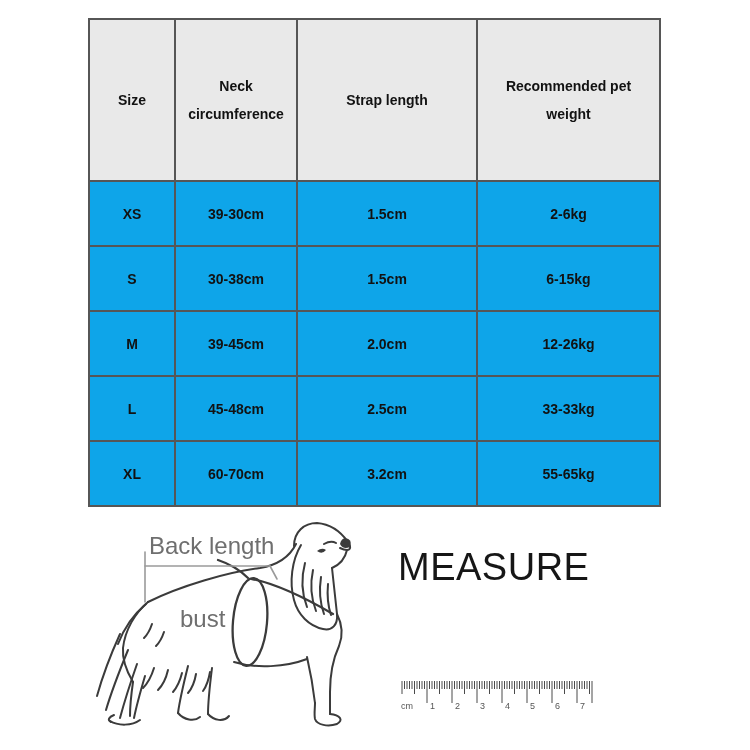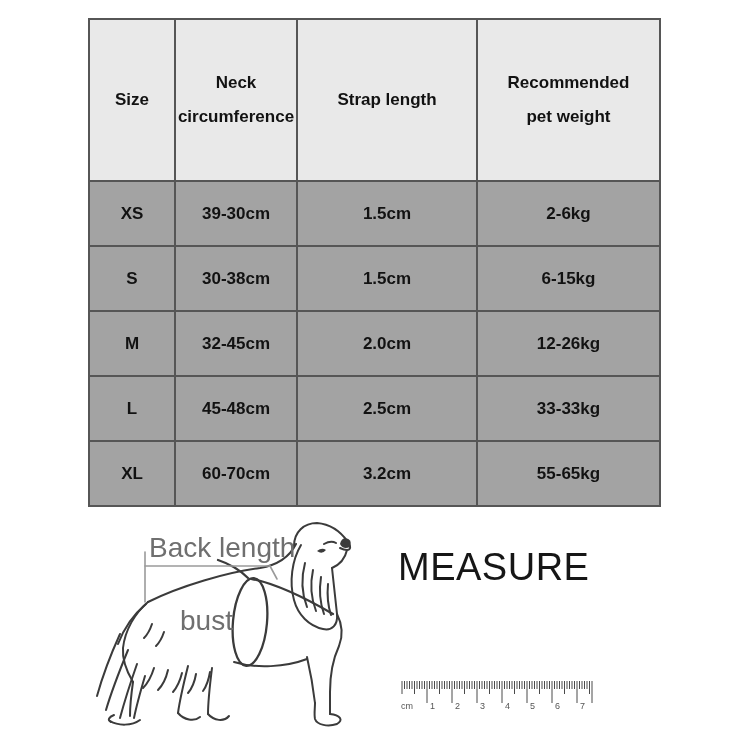--- a/index.html
+++ b/index.html
@@ -9,32 +9,32 @@
   }
 
   
   table.size-table {
     position:absolute; left:88px; top:18px; width:571px;
     border-collapse:collapse; table-layout:fixed;
   }
   .size-table th, .size-table td {
     border:2px solid #565656;
     text-align:center; vertical-align:middle;
-    font-weight:bold; color:#121212; font-size:17px;
+    font-weight:bold; color:#121212; font-size:14px;
     padding:0; overflow:hidden;
   }
   .size-table thead th { background:#e9e9e9; height:160px; line-height:2.0; }
-  .size-table tbody td { background:#a3a3a3; height:63px; }
+  .size-table tbody td { background:#0ea5e9; height:63px; }
   .hdr-inner { display:inline-block; }
   .hdr-neck   { max-width:118px; }
   .hdr-weight { max-width:126px; }
 
   
   .sketch-label {
-    position:absolute; color:#6f6f6f; font-size:28px; line-height:1;
+    position:absolute; color:#6f6f6f; font-size:24px; line-height:1;
     white-space:nowrap;
   }
   .back-length-label { left:149px; top:534px; }
   .bust-label { left:180px; top:607px; }
   .measure-title {
     position:absolute; left:398px; top:548px;
     font-size:38px; color:#161616; letter-spacing:0.5px; line-height:1;
     white-space:nowrap;
   }
   .dog-svg   { position:absolute; left:90px;  top:518px; }
@@ -71,21 +71,21 @@
         <td>2-6kg</td>
       </tr>
       <tr>
         <td>S</td>
         <td>30-38cm</td>
         <td>1.5cm</td>
         <td>6-15kg</td>
       </tr>
       <tr>
         <td>M</td>
-        <td>32-45cm</td>
+        <td>39-45cm</td>
         <td>2.0cm</td>
         <td>12-26kg</td>
       </tr>
       <tr>
         <td>L</td>
         <td>45-48cm</td>
         <td>2.5cm</td>
         <td>33-33kg</td>
       </tr>
       <tr>

